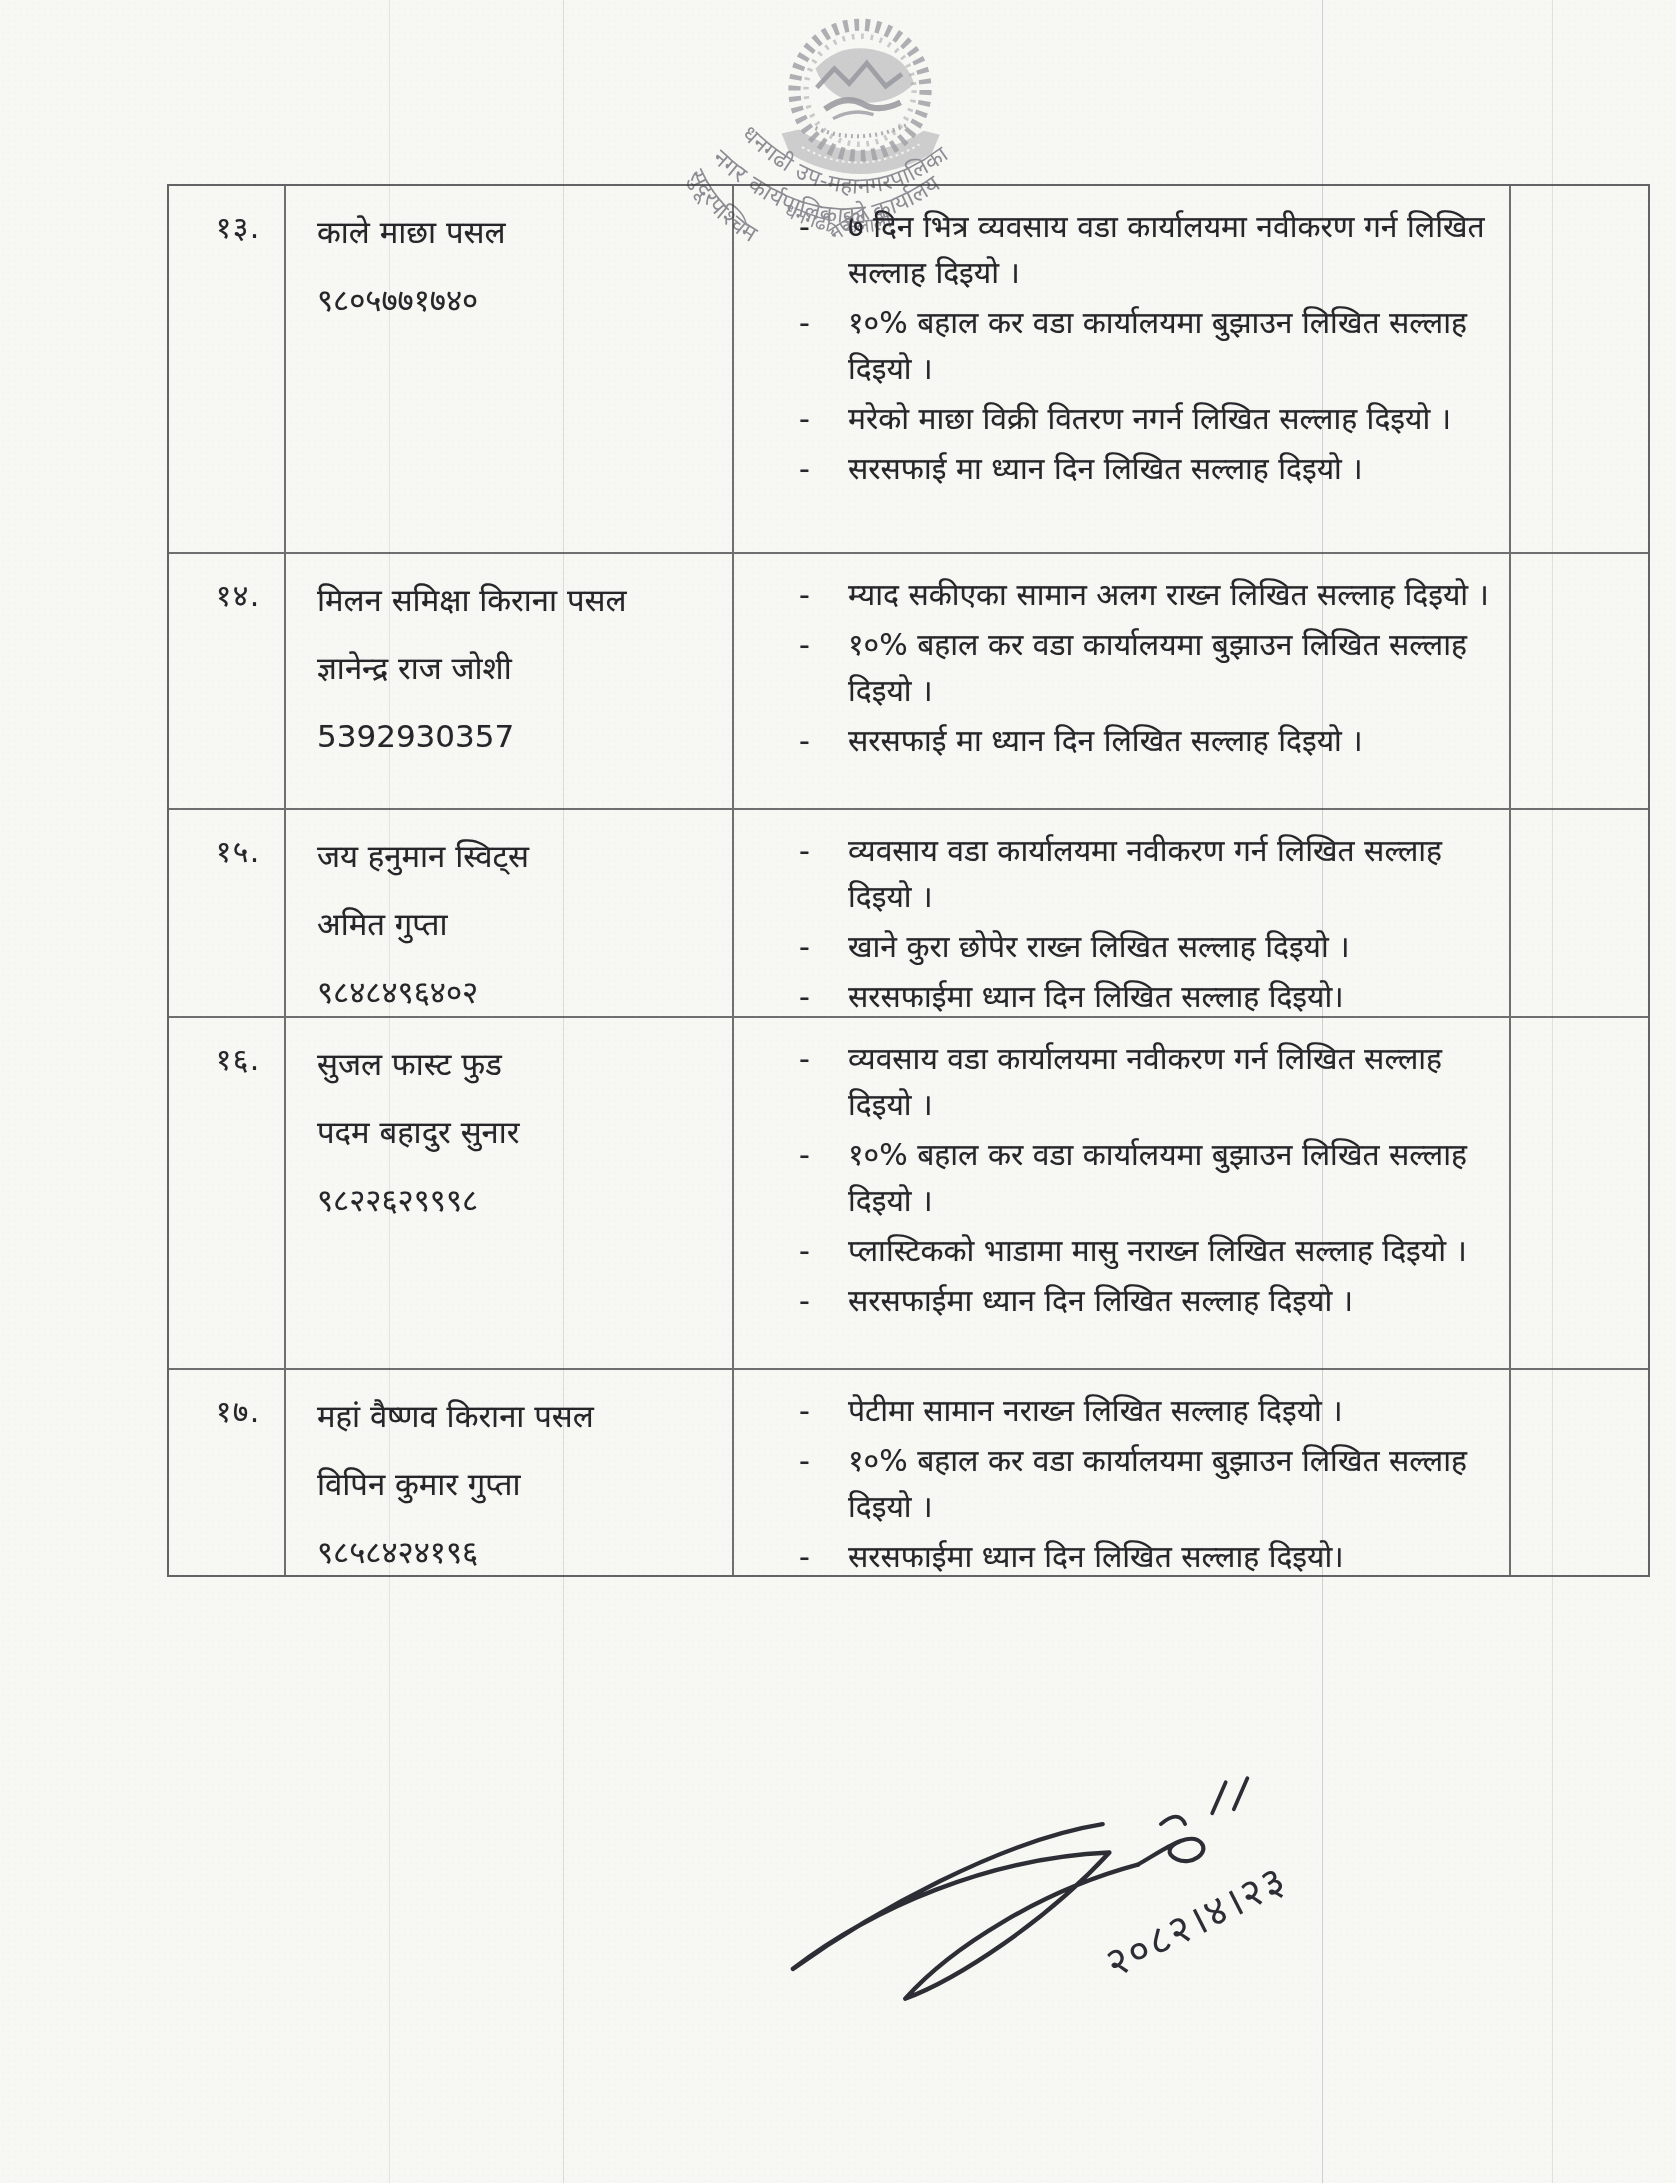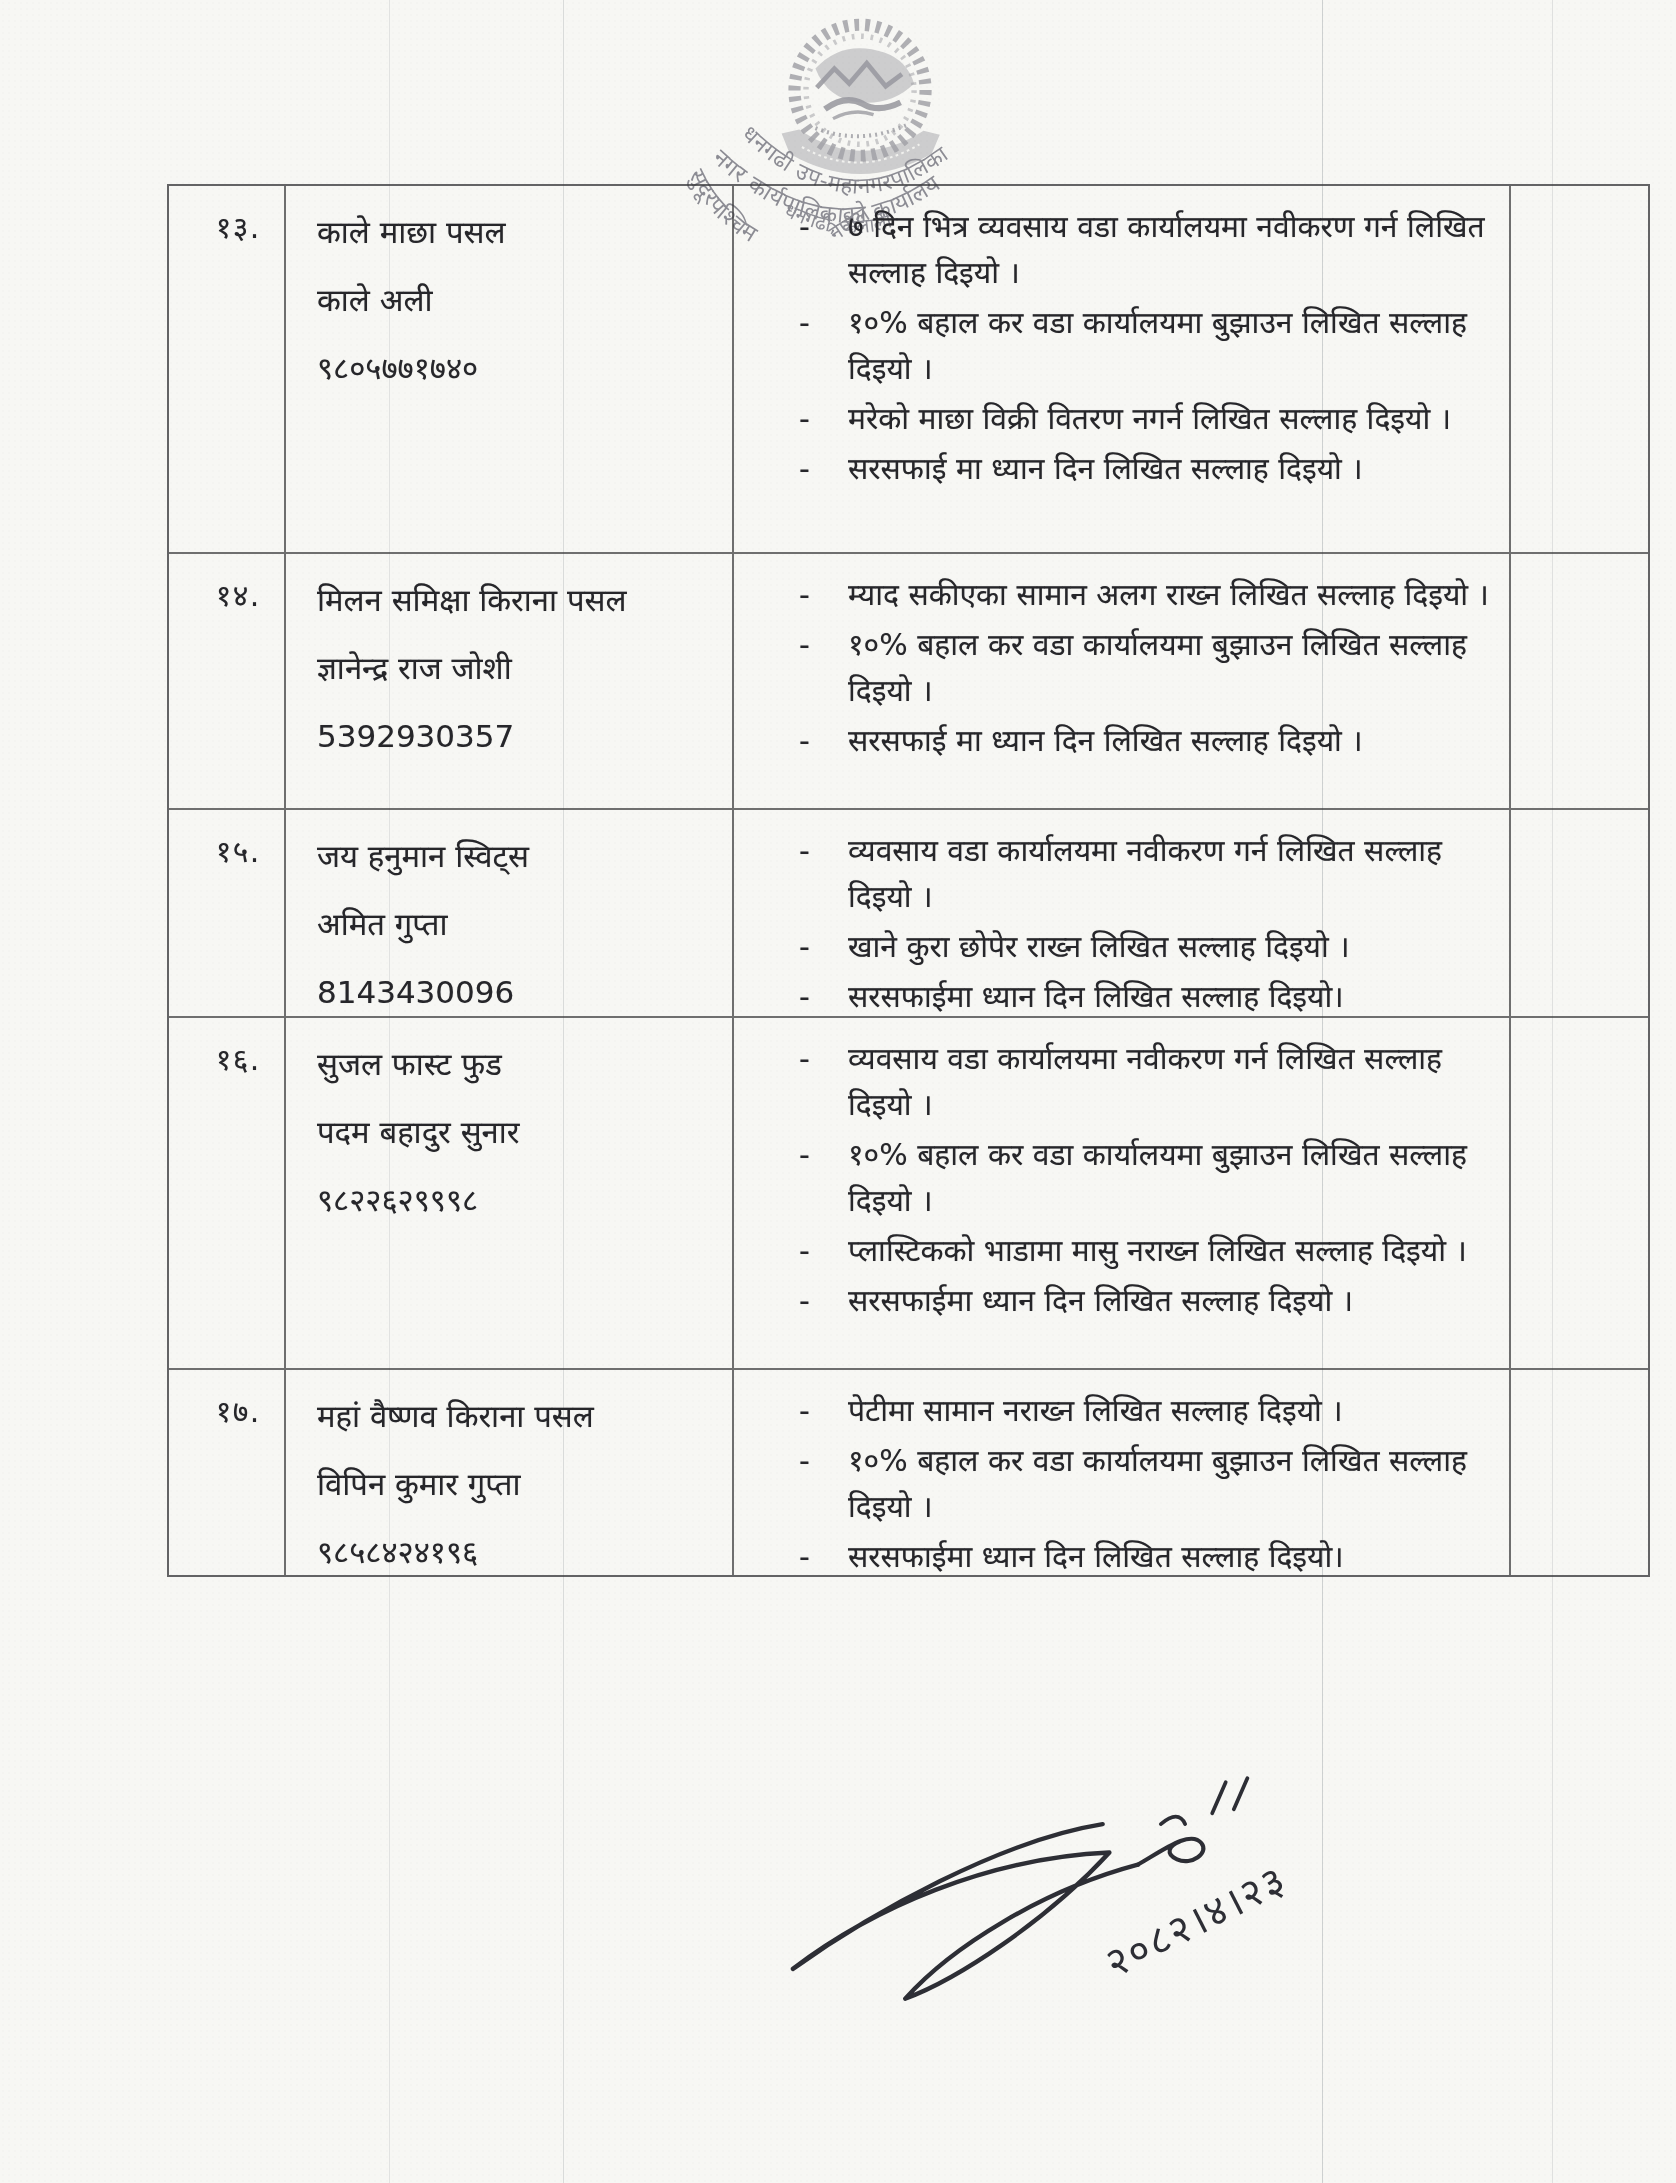--- a/index.html
+++ b/index.html
@@ -122,21 +122,20 @@
     <text font-size="34">
       <textPath href="#arcP" startOffset="0%">सुदूरपश्चिम</textPath>
     </text>
   </svg>
 
   <div class="doc-table" id="doc-table">
       <div class="t-row" style="height: 366px;">
         <div class="cell sn-cell"><span>१३.</span></div>
         <div class="cell name-cell">
           <span class="nm">काले माछा पसल</span>
-          <span class="nm">काले अली</span>
           <span class="nm">९८०५७७१७४०</span>
         </div>
         <div class="cell advice-cell">
           <div class="bullet">
             <span class="dash">-</span>
             <span class="btxt">७ दिन भित्र व्यवसाय वडा कार्यालयमा नवीकरण  गर्न लिखित सल्लाह दिइयो ।</span>
           </div>
           <div class="bullet">
             <span class="dash">-</span>
             <span class="btxt">१०% बहाल कर वडा कार्यालयमा बुझाउन लिखित सल्लाह दिइयो ।</span>
@@ -173,21 +172,21 @@
             <span class="btxt">सरसफाई मा ध्यान दिन लिखित सल्लाह दिइयो ।</span>
           </div>
         </div>
         <div class="cell empty-cell"></div>
       </div>
       <div class="t-row" style="height: 208px;">
         <div class="cell sn-cell"><span>१५.</span></div>
         <div class="cell name-cell">
           <span class="nm">जय हनुमान स्विट्स</span>
           <span class="nm">अमित गुप्ता</span>
-          <span class="nm">8143430096</span>
+          <span class="nm">९८४८४९६४०२</span>
         </div>
         <div class="cell advice-cell">
           <div class="bullet">
             <span class="dash">-</span>
             <span class="btxt">व्यवसाय वडा कार्यालयमा नवीकरण  गर्न लिखित सल्लाह दिइयो ।</span>
           </div>
           <div class="bullet">
             <span class="dash">-</span>
             <span class="btxt">खाने कुरा छोपेर राख्न लिखित सल्लाह दिइयो ।</span>
           </div>

